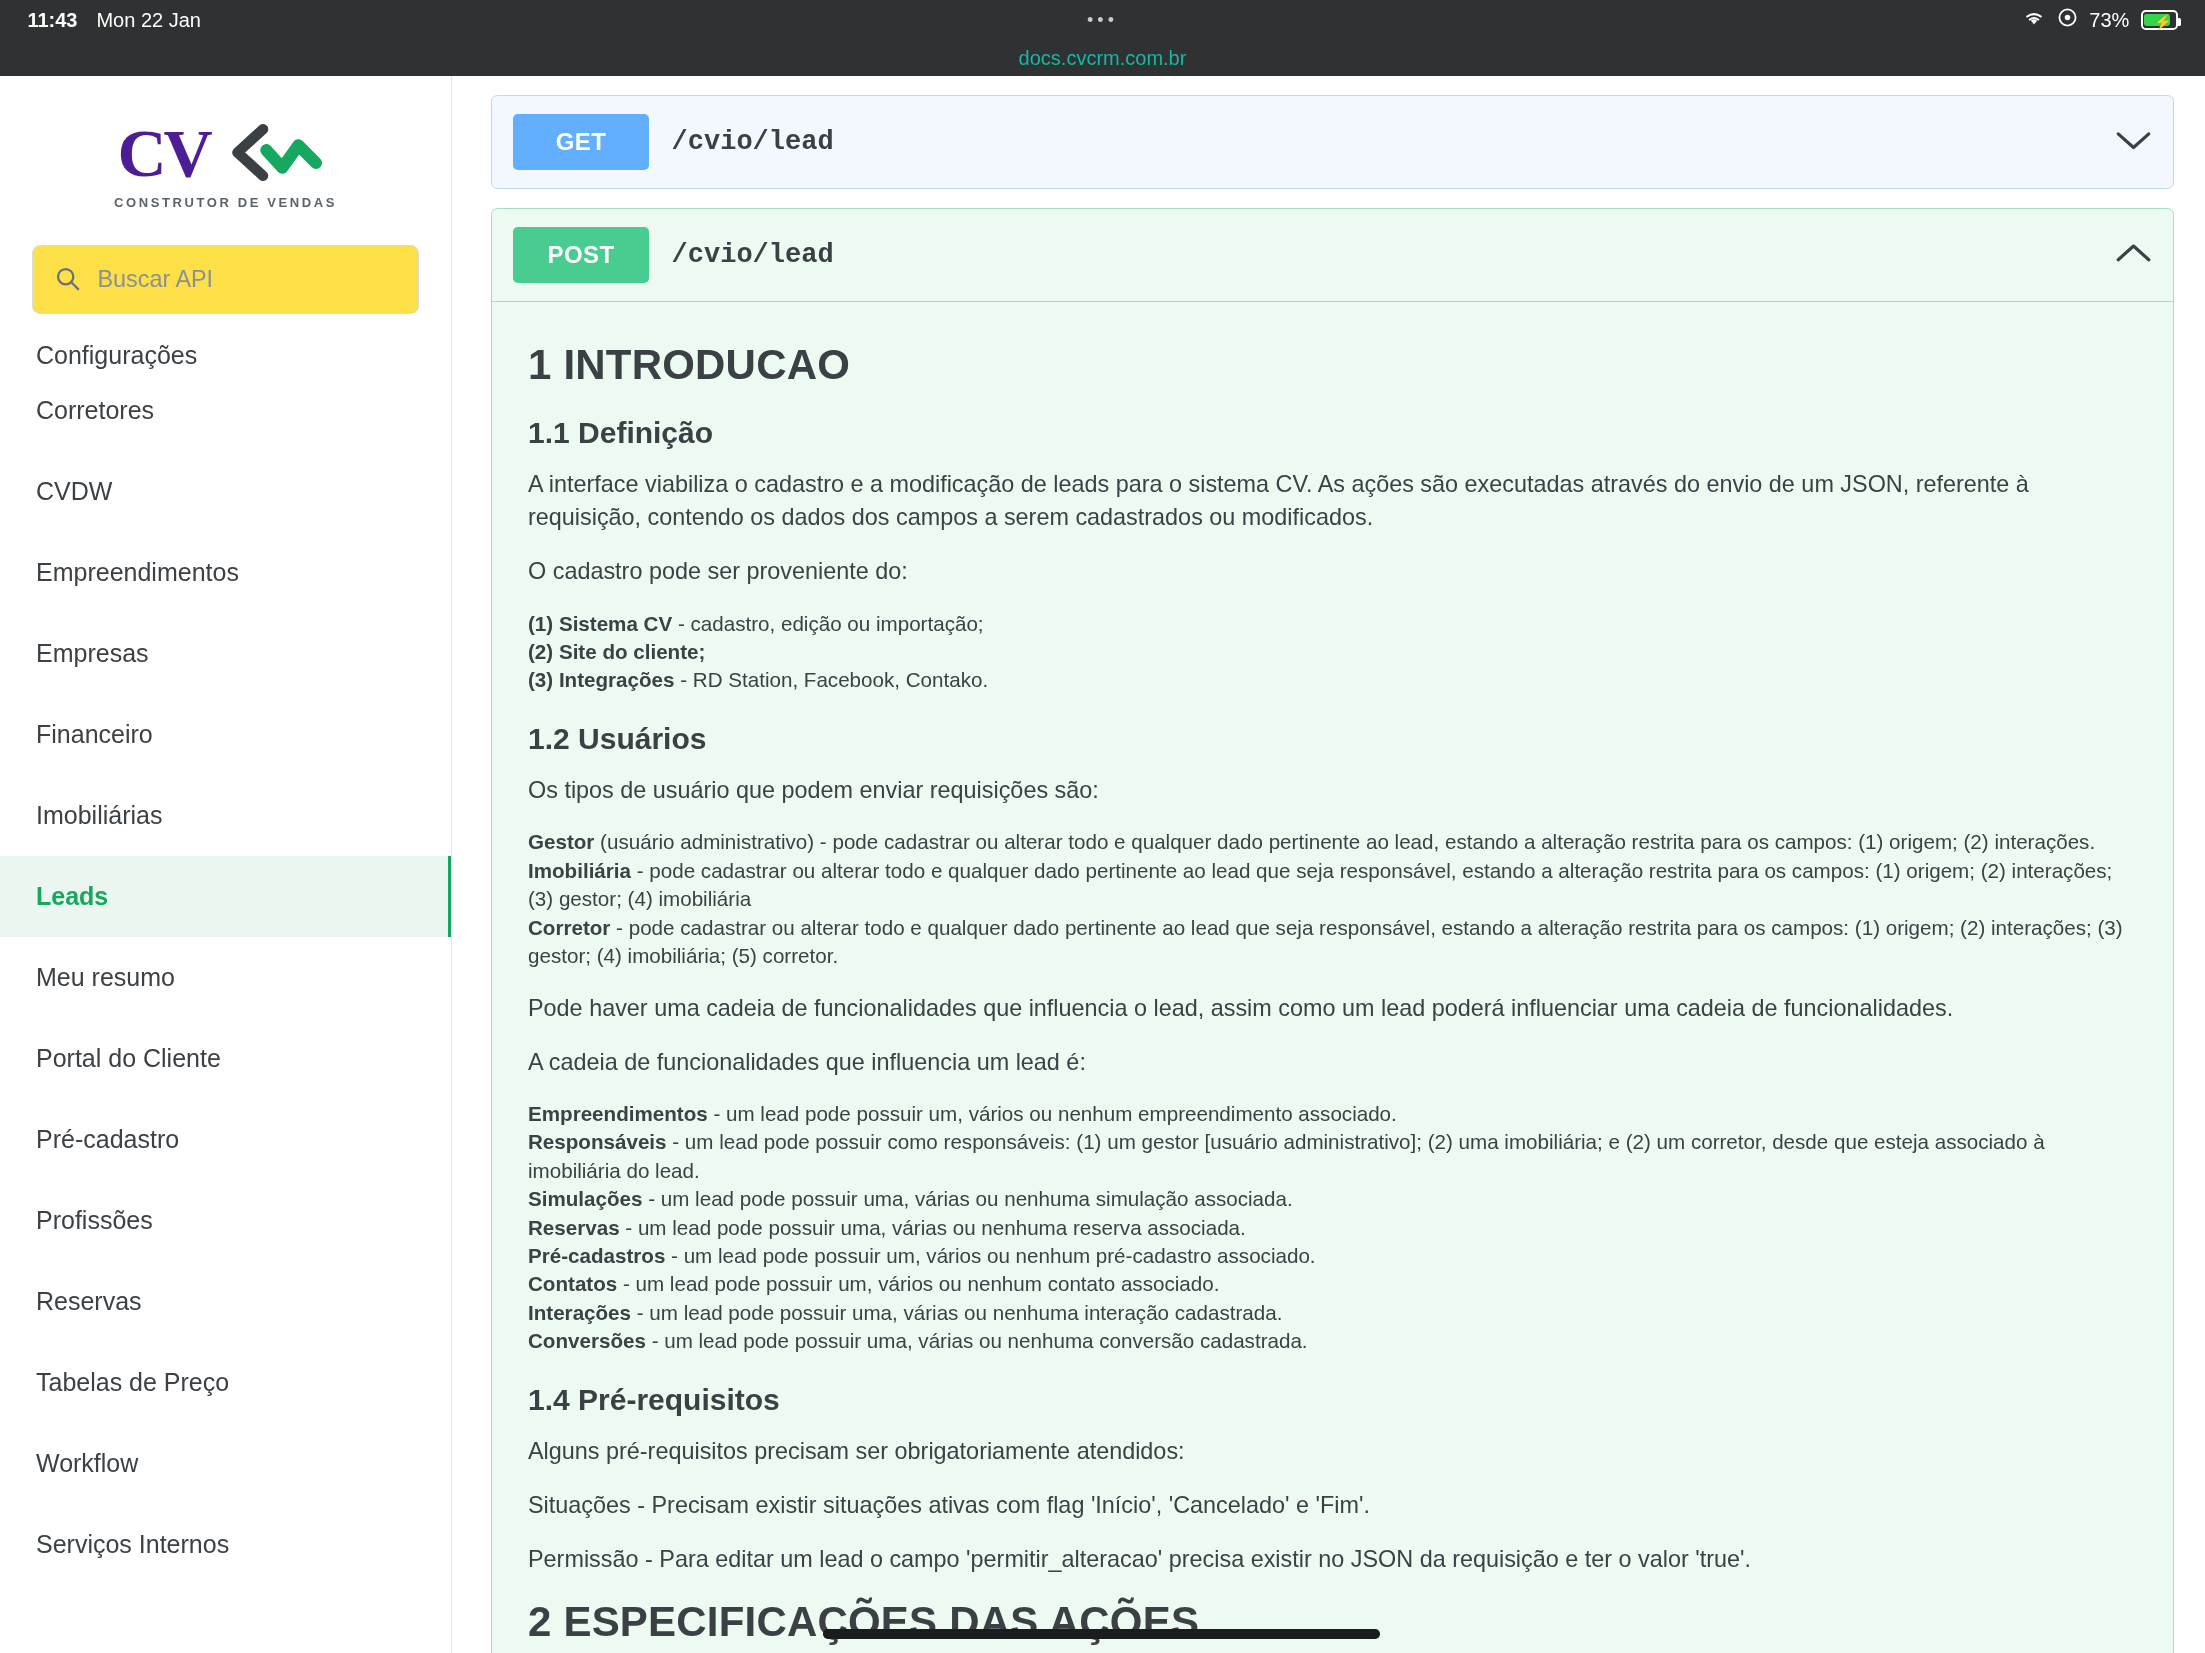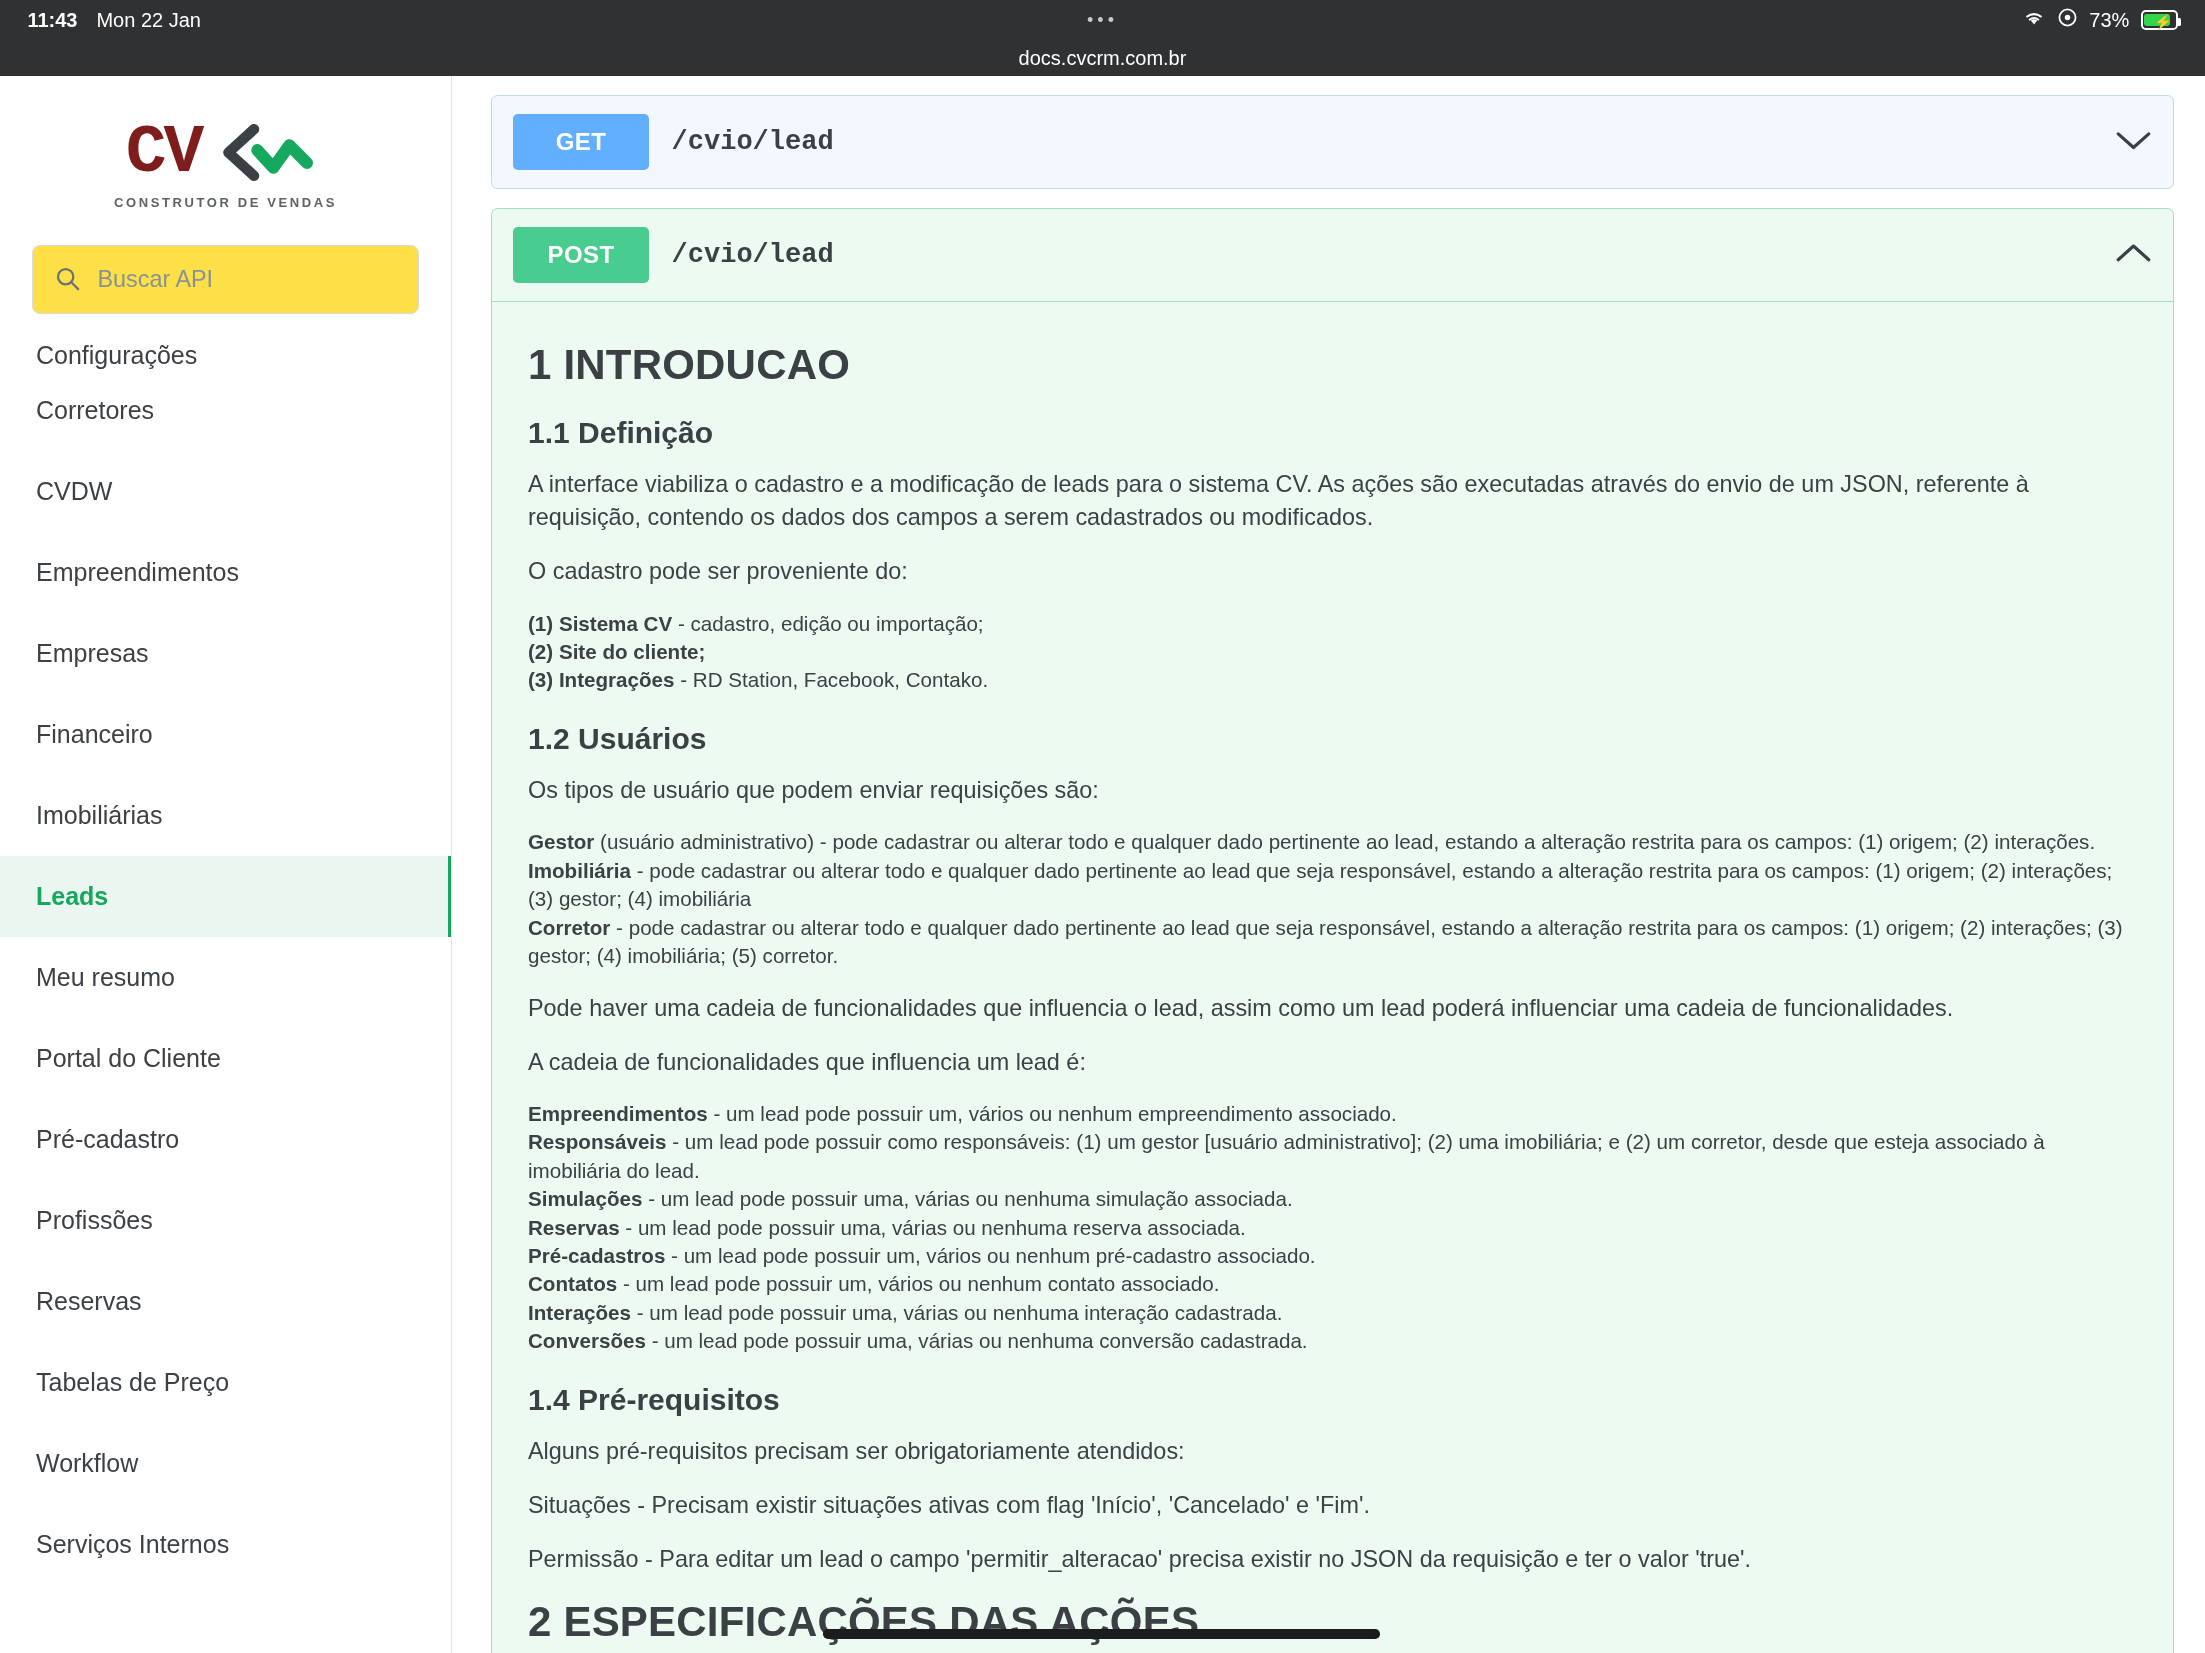--- a/index.html
+++ b/index.html
@@ -60,21 +60,21 @@
   }
   .bolt {
     position: absolute; left: 11.3px; top: 0.8px;
     color: #1b1c1d; font-size: 14.5px; line-height: 18px;
   }
 
   
   .urlbar {
     height: 36px;
     background: #2f3133;
-    color: #ffffff;
+    color: #14b8a6;
     display: flex; align-items: center; justify-content: center;
     font-size: 20px;
   }
 
   
   .page {
     display: flex;
     height: calc(1653px - 40px - 36px);
     background: #ffffff;
   }
@@ -87,23 +87,23 @@
     border-right: 0.8px solid #e3e6e8;
     position: relative;
     overflow: hidden;
   }
   .logo-wrap {
     padding: 42px 0 8px 0;
     display: flex; flex-direction: column; align-items: center;
   }
   .logo-main { display: flex; align-items: center; gap: 3.2px; }
   .logo-cv {
-    font-size: 68px; font-weight: 700; color: #7f1d1d;
+    font-size: 68px; font-weight: 700; color: #4c1d95;
     letter-spacing: -3.2px; line-height: 1;
-    font-family: Liberation Mono, monospace;
+    font-family: Liberation Serif, serif;
   }
   .logo-mark { line-height: 0; }
   .logo-sub {
     margin-top: 8px;
     font-size: 13px; letter-spacing: 2.6px; color: #5c6368; font-weight: 600;
   }
   .search-wrap { padding: 27.4px 32px 0 32px; }
   .search-box {
     height: 69px;
     border: 0.8px solid #d8dcdf;

